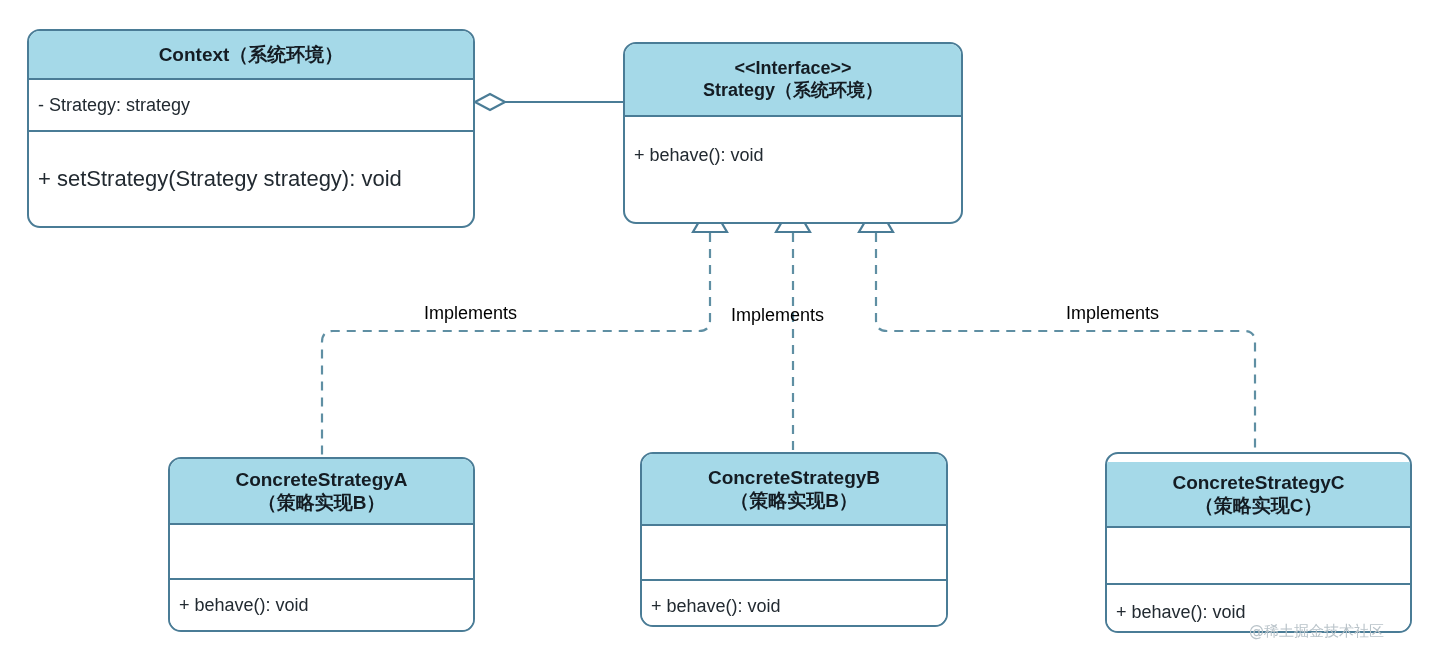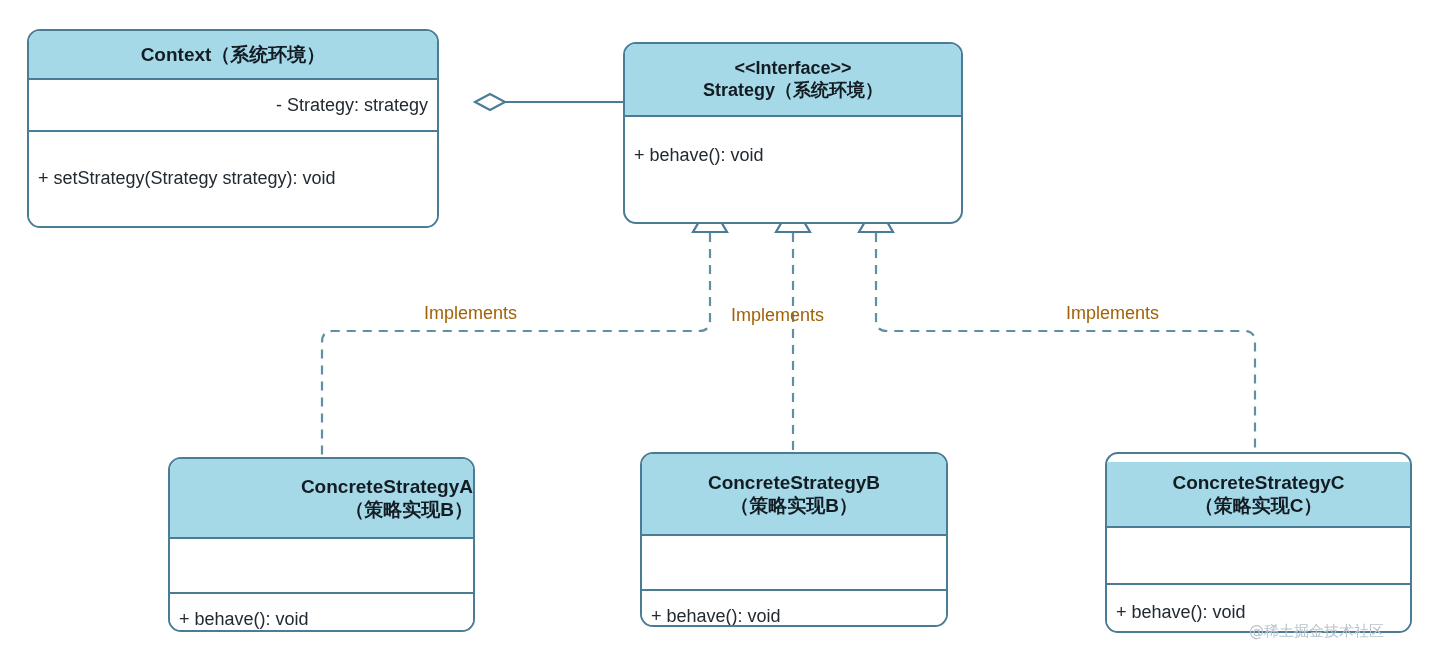--- a/index.html
+++ b/index.html
@@ -30,58 +30,58 @@
     line-height:1.22;
     text-align:center;
   }
   .uml .sec{
     box-sizing:border-box;
     background:#ffffff;
     display:flex;flex-direction:column;
     justify-content:center;
     color:#222a31;
   }
-  .uml .sec.divider{border-bottom:2px solid #4a7c96;text-align:right;}
+  .uml .sec.divider{border-bottom:2px solid #4a7c96;}
   .uml .sec .row{padding:0 9px;white-space:nowrap;}
 
   
-  #ctx{left:27px;top:29px;width:412px;height:199px;}
+  #ctx{left:27px;top:29px;width:448px;height:199px;}
   #ctx .hdr{height:49px;font-size:19px;}
   #ctx .attrs{height:52px;font-size:18px;}
-  #ctx .ops{height:94px;font-size:18px;line-height:1.62;}
+  #ctx .ops{height:94px;font-size:22px;line-height:1.62;border-radius:17px;}
 
   
   #iface{left:623px;top:42px;width:340px;height:182px;}
   #iface .hdr{height:73px;font-size:18px;}
   #iface .ops{height:77px;font-size:18px;}
 
   
   .concrete .hdr{font-size:19px;}
   .concrete .mid{font-size:18px;}
   .concrete .ops{font-size:18px;}
 
   #csA{left:168px;top:457px;width:307px;height:175px;}
-  #csA .hdr{height:80px;align-items:flex-end;}
+  #csA .hdr{height:66px;}
   #csA .mid{height:55px;}
   #csA .ops{height:50px;}
 
   #csB{left:640px;top:452px;width:308px;height:175px;}
-  #csB .hdr{height:82px;}
+  #csB .hdr{height:72px;}
   #csB .mid{height:55px;}
   #csB .ops{height:50px;}
 
   #csC{left:1105px;top:452px;width:307px;height:181px;}
   #csC .hdr{height:66px;margin-top:8px;}
   #csC .mid{height:57px;}
   #csC .ops{height:54px;}
 
   .edge-label{
     position:absolute;
     font-size:18px;
-    color:#a16207;
+    color:#000000;
     white-space:nowrap;
   }
   #lblA{left:424px;top:303px;}
   #lblB{left:731px;top:305px;}
   #lblC{left:1066px;top:303px;}
 
   #watermark{
     position:absolute;left:1249px;top:622px;
     font-size:15px;color:#b9c3c9;white-space:nowrap;
     font-family:"DejaVu Sans",sans-serif;

